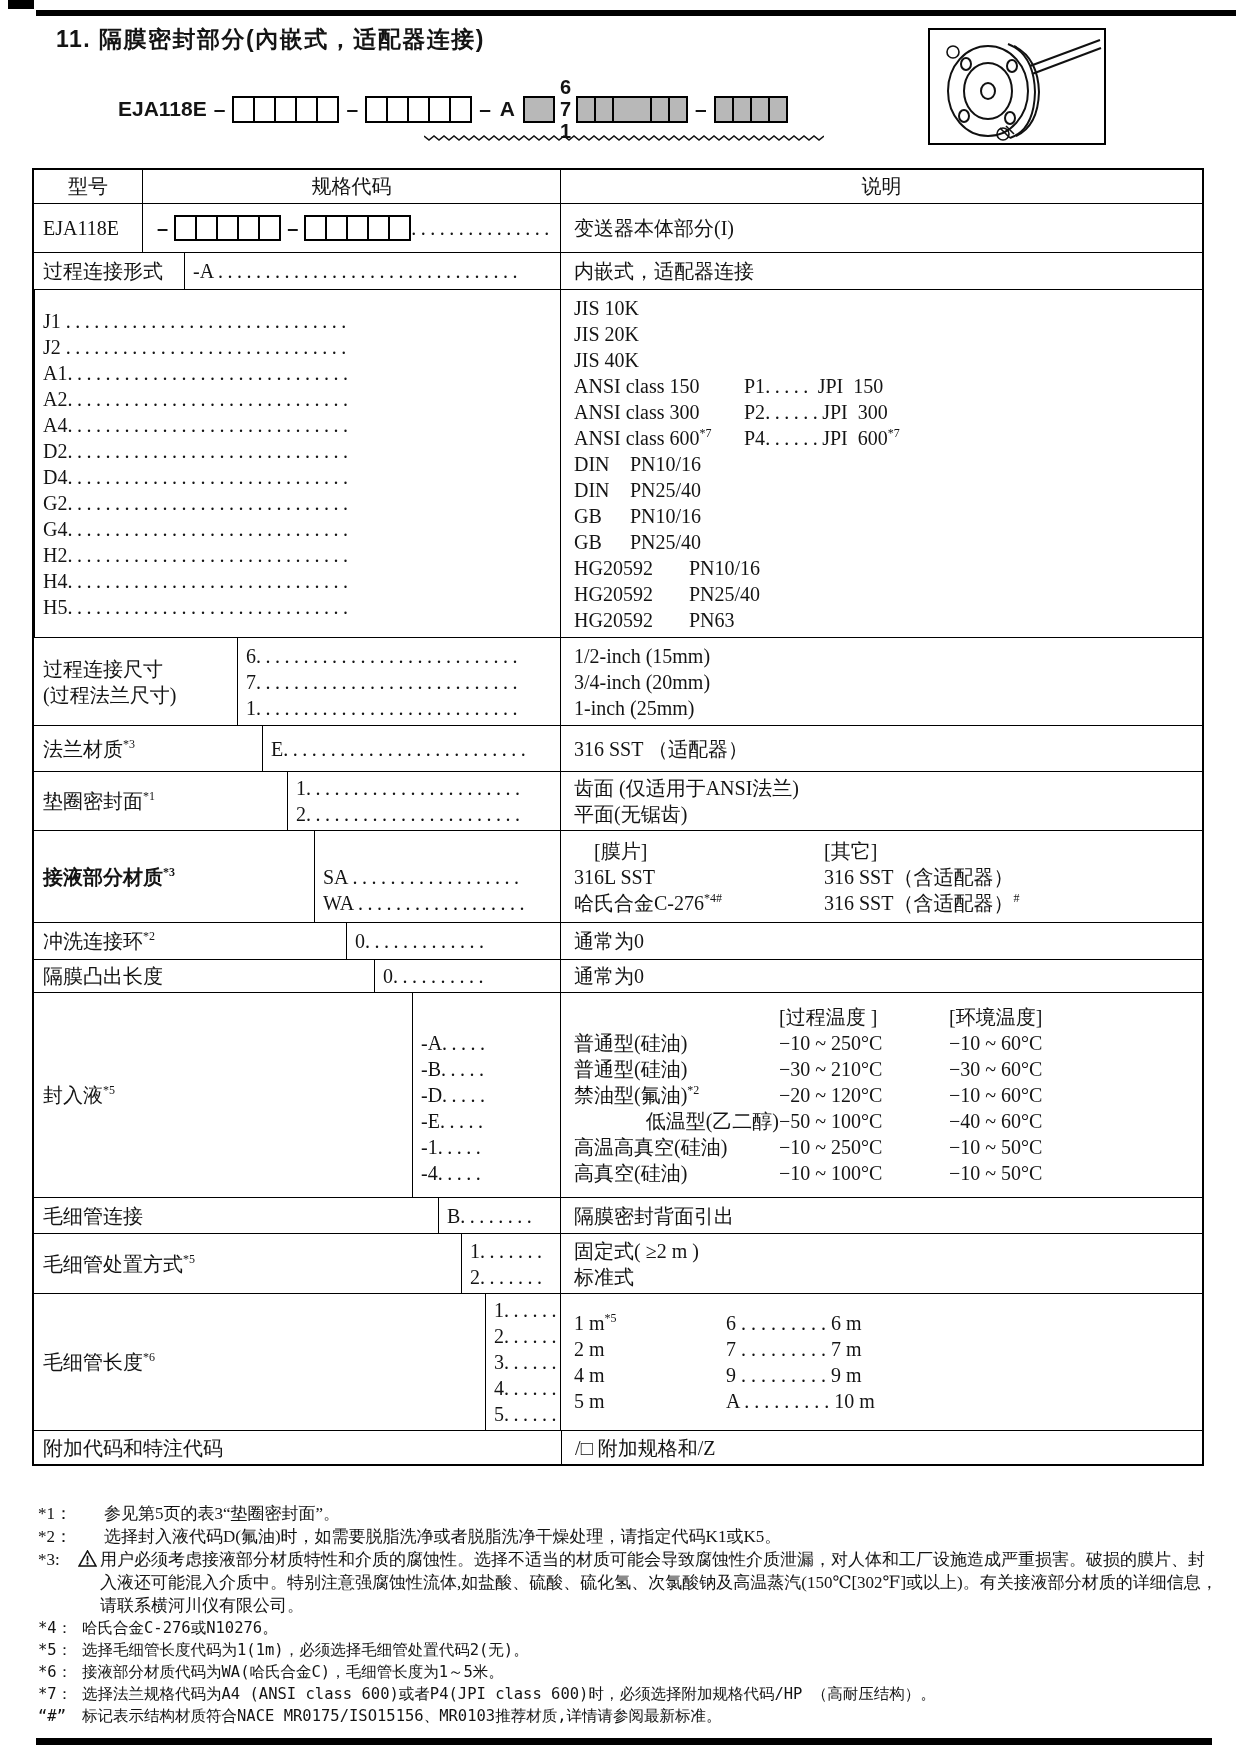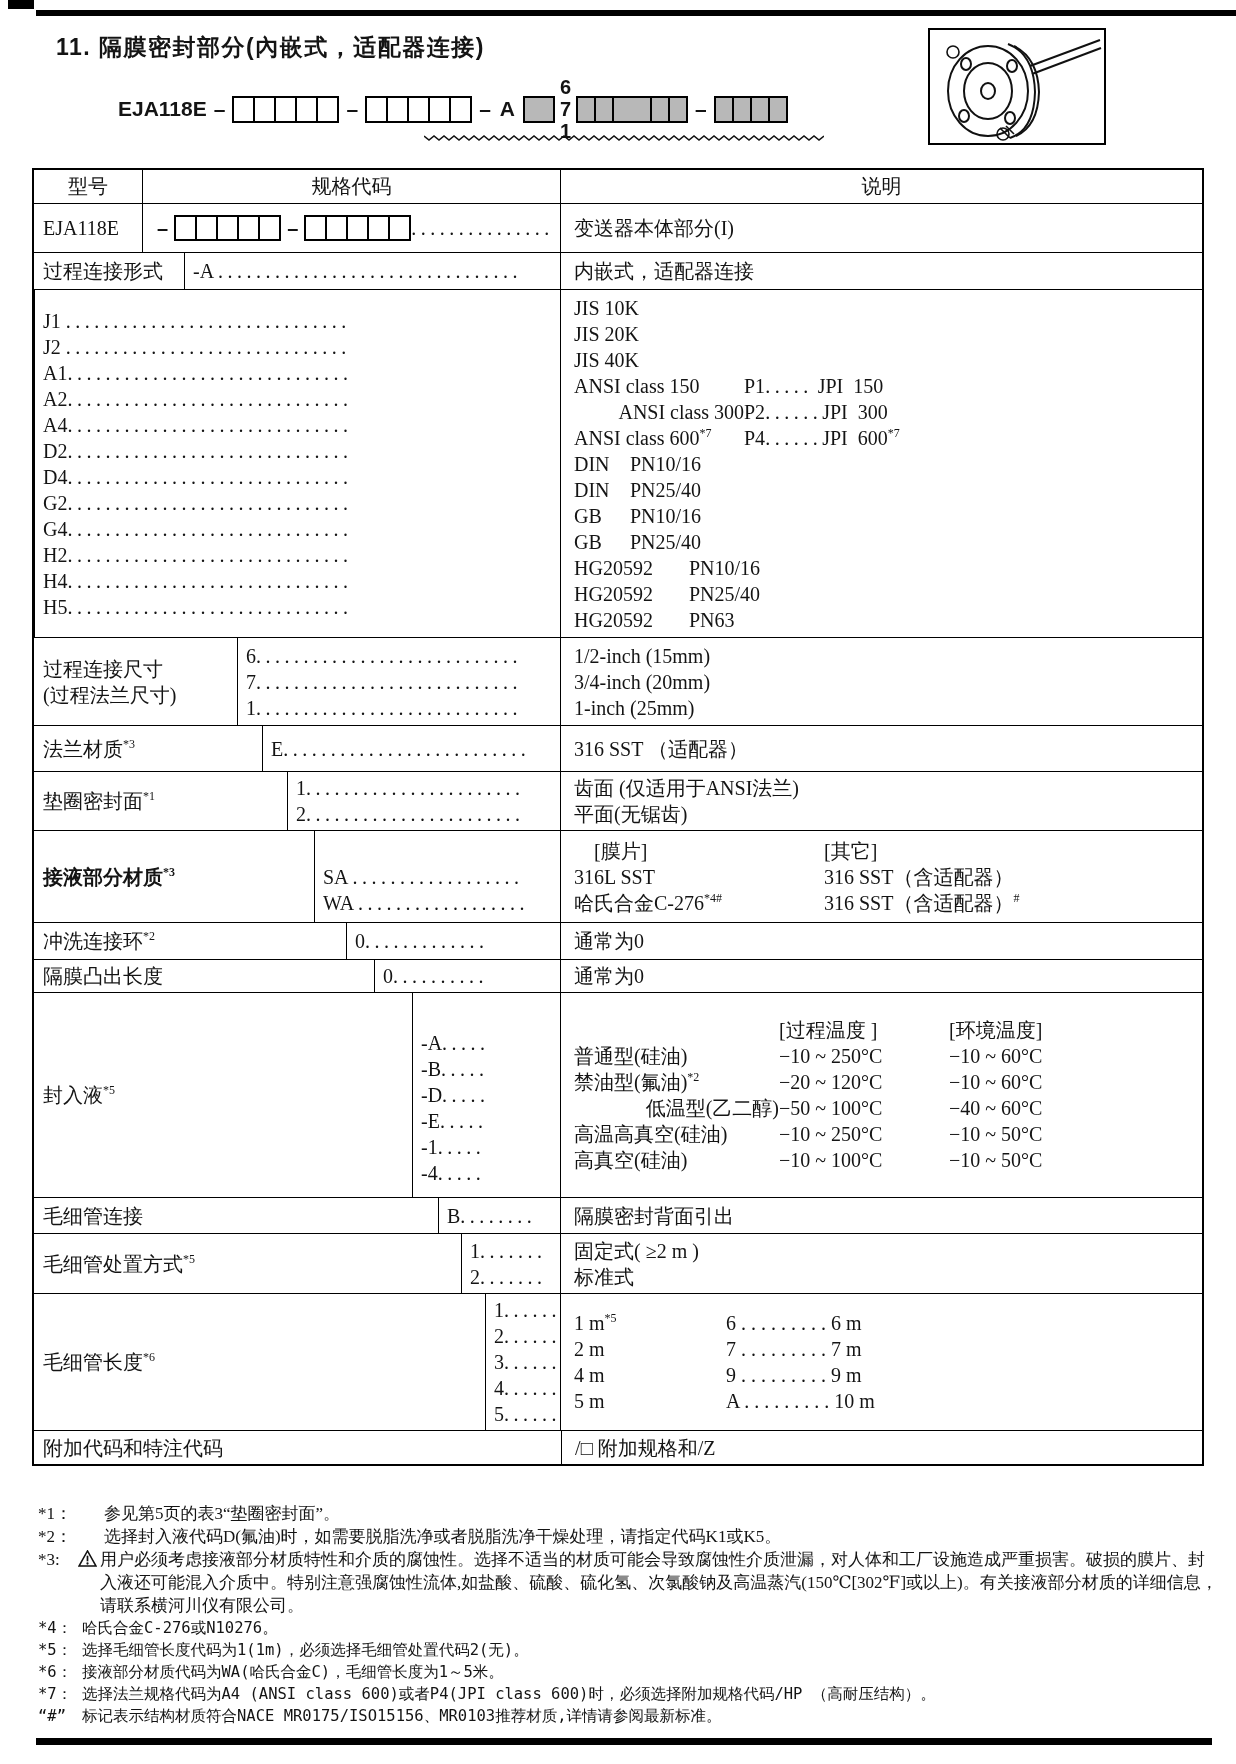--- a/index.html
+++ b/index.html
@@ -1,21 +1,21 @@
 <!DOCTYPE html>
 <html><head>
 <meta charset="utf-8">
 <style>
 *{box-sizing:border-box;margin:0;padding:0}
 html,body{background:#fff}
 body{width:1236px;height:1764px;position:relative;overflow:hidden;
      color:#141414;font-family:"Liberation Serif","DejaVu Serif",serif;}
 .top-square{position:absolute;left:8px;top:0;width:26px;height:9px;background:#000}
 .top-rule{position:absolute;left:36px;top:10px;width:1200px;height:6px;background:#000}
-.page-title{position:absolute;left:56px;top:32px;font-family:"Liberation Sans","DejaVu Sans",sans-serif;
+.page-title{position:absolute;left:56px;top:24px;font-family:"Liberation Sans","DejaVu Sans",sans-serif;
   font-weight:600;font-size:23px;letter-spacing:1.5px}
 
 .device-box{position:absolute;left:928px;top:28px;width:178px;height:117px;border:2px solid #000;background:#fff}
 .device-box svg{display:block}
 
 .mcl{position:absolute;left:118px;top:74px;height:70px;display:flex;align-items:center;
   font-family:"Liberation Sans","DejaVu Sans",sans-serif;font-weight:bold;font-size:21px}
 .mcl .dash{margin:0 7px}
 .boxgroup{display:flex}
 .boxcell{height:27px;border:2px solid #000;background:#fff;margin-left:-2px}
@@ -195,21 +195,21 @@
           <div class="cline">G4<span class="dt">..............................</span></div>
           <div class="cline">H2<span class="dt">..............................</span></div>
           <div class="cline">H4<span class="dt">..............................</span></div>
           <div class="cline">H5<span class="dt">..............................</span></div>
         </div>
         <div class="cell desc">
           <div class="dline">JIS 10K</div>
           <div class="dline">JIS 20K</div>
           <div class="dline">JIS 40K</div>
           <div class="dline"><span class="dcol" style="width: 170px;">ANSI class 150</span><span class="dcol">P1<span class="dt">.....</span> JPI  150</span></div>
-          <div class="dline"><span class="dcol" style="width: 170px; text-align: right;">ANSI class 300</span><span class="dcol">P2<span class="dt">......</span>JPI  300</span></div>
+          <div class="dline"><span class="dcol" style="width: 170px;">ANSI class 300</span><span class="dcol">P2<span class="dt">......</span>JPI  300</span></div>
           <div class="dline"><span class="dcol" style="width: 170px;">ANSI class 600<sup>*7</sup></span><span class="dcol">P4<span class="dt">......</span>JPI  600<sup>*7</sup></span></div>
           <div class="dline"><span class="dcol" style="width: 56px;">DIN</span><span class="dcol">PN10/16</span></div>
           <div class="dline"><span class="dcol" style="width: 56px;">DIN</span><span class="dcol">PN25/40</span></div>
           <div class="dline"><span class="dcol" style="width: 56px;">GB</span><span class="dcol">PN10/16</span></div>
           <div class="dline"><span class="dcol" style="width: 56px;">GB</span><span class="dcol">PN25/40</span></div>
           <div class="dline"><span class="dcol" style="width: 115px;">HG20592</span><span class="dcol">PN10/16</span></div>
           <div class="dline"><span class="dcol" style="width: 115px;">HG20592</span><span class="dcol">PN25/40</span></div>
           <div class="dline"><span class="dcol" style="width: 115px;">HG20592</span><span class="dcol">PN63</span></div>
         </div>
       </div>
@@ -299,20 +299,21 @@
           <div class="cline">-A<span class="dt">.....</span></div>
           <div class="cline">-B<span class="dt">.....</span></div>
           <div class="cline">-D<span class="dt">.....</span></div>
           <div class="cline">-E<span class="dt">.....</span></div>
           <div class="cline">-1<span class="dt">.....</span></div>
           <div class="cline">-4<span class="dt">.....</span></div>
         </div>
         <div class="cell desc">
           <div class="dline"><span class="dcol" style="width: 205px;">&nbsp;</span><span class="dcol" style="width: 170px;">[过程温度 ]</span><span class="dcol">[环境温度]</span></div>
           <div class="dline"><span class="dcol" style="width: 205px;">普通型(硅油)</span><span class="dcol" style="width: 170px;">−10 ~ 250°C</span><span class="dcol">−10 ~ 60°C</span></div>
+          <div class="dline"><span class="dcol" style="width: 205px;">普通型(硅油)</span><span class="dcol" style="width: 170px;">−30 ~ 210°C</span><span class="dcol">−30 ~ 60°C</span></div>
           <div class="dline"><span class="dcol" style="width: 205px;">禁油型(氟油)<sup>*2</sup></span><span class="dcol" style="width: 170px;">−20 ~ 120°C</span><span class="dcol">−10 ~ 60°C</span></div>
           <div class="dline"><span class="dcol" style="width: 205px; text-align: right;">低温型(乙二醇)</span><span class="dcol" style="width: 170px;">−50 ~ 100°C</span><span class="dcol">−40 ~ 60°C</span></div>
           <div class="dline"><span class="dcol" style="width: 205px;">高温高真空(硅油)</span><span class="dcol" style="width: 170px;">−10 ~ 250°C</span><span class="dcol">−10 ~ 50°C</span></div>
           <div class="dline"><span class="dcol" style="width: 205px;">高真空(硅油)</span><span class="dcol" style="width: 170px;">−10 ~ 100°C</span><span class="dcol">−10 ~ 50°C</span></div>
         </div>
       </div>
       <div class="trow" style="min-height: 36px;">
         <div class="cell label" style="width: 404px;">
           <span class="dline">毛细管连接</span>
         </div>

